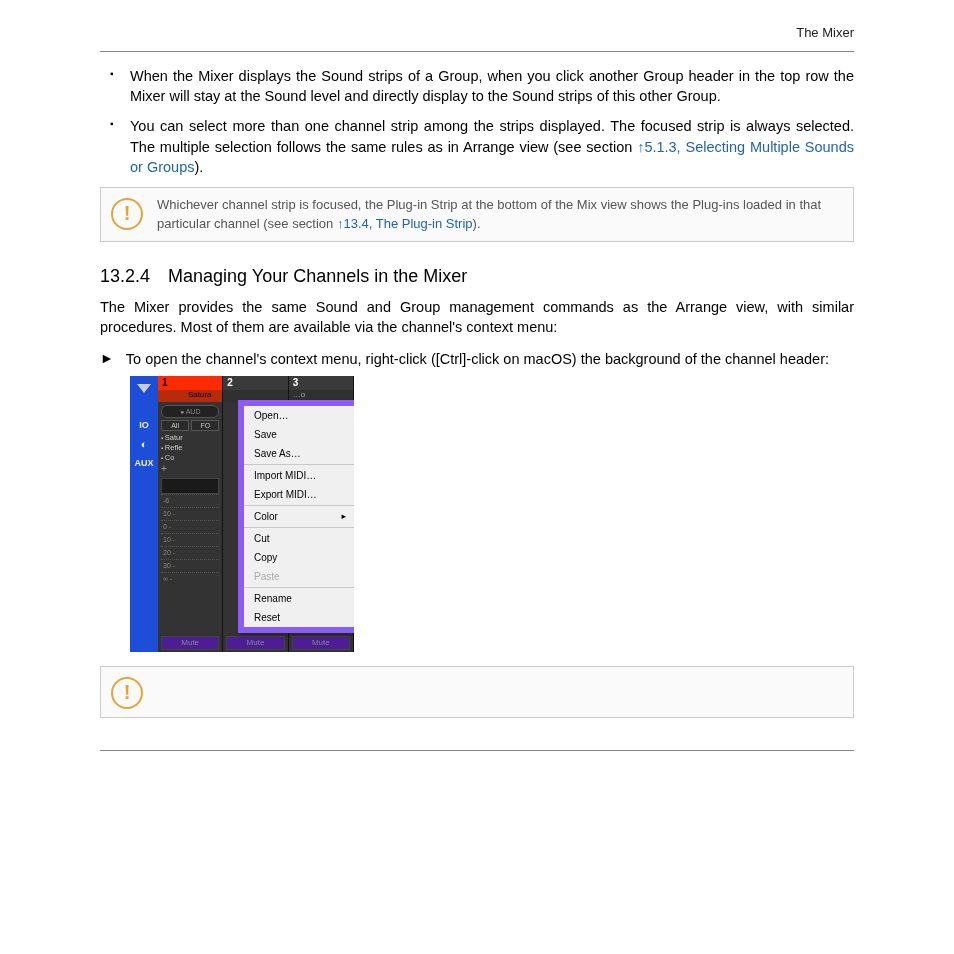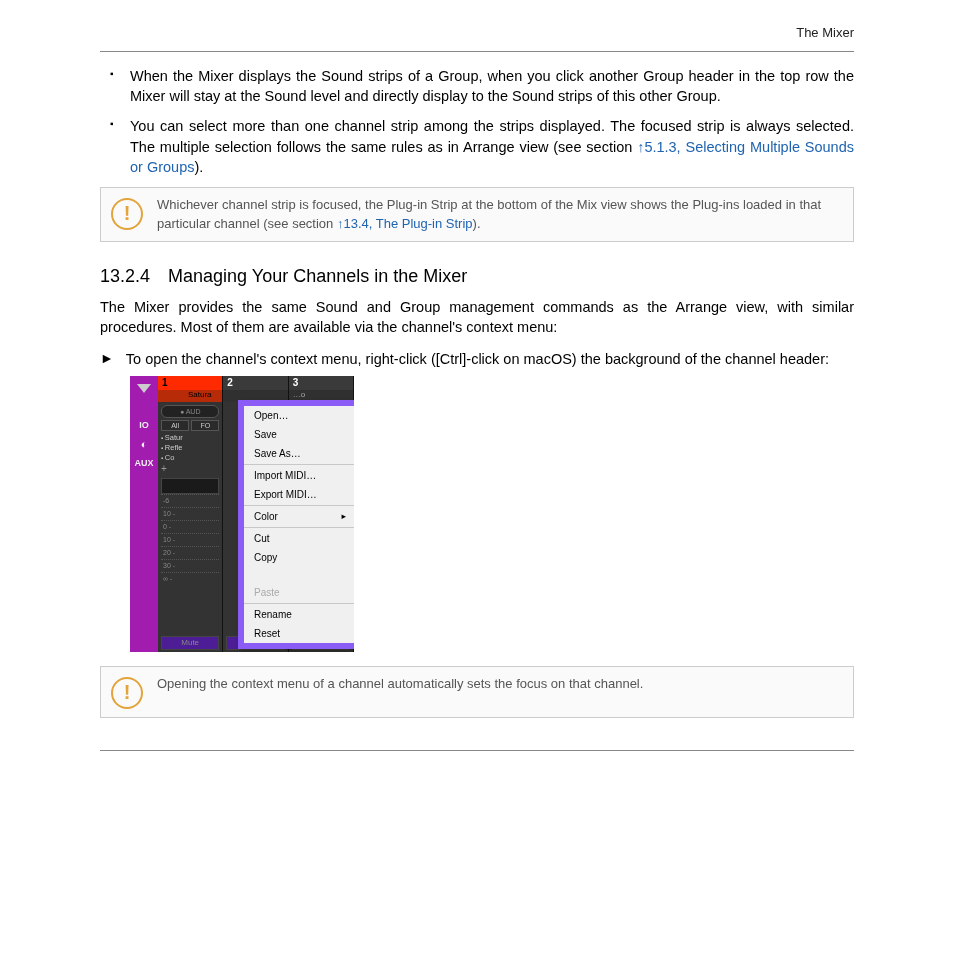--- a/index.html
+++ b/index.html
@@ -121,21 +121,21 @@
     margin: 2px 0 14px 30px;
     position: relative;
     background: #2b2b2b;
     font-family: Arial, sans-serif;
     font-size: 9px;
     color: #ddd;
     overflow: hidden;
   }
   .shot .left {
     position: absolute; left:0; top:0; bottom:0; width:28px;
-    background:#a21caf;
+    background:#1d4ed8;
     border-right:4px solid #fde047;
   }
   .shot .left .tri {
     position:absolute; top:8px; left:7px;
     width:0;height:0;border-left:7px solid transparent;border-right:7px solid transparent;border-top:9px solid #ccc;
   }
   .shot .left .lbl {
     position:absolute; left:0; width:28px; text-align:center;
     color:#eee; font-weight:bold; font-size:9px;
   }
@@ -203,21 +203,21 @@
     background:#f0f0f0;
     border:6px solid #8b5cf6;
     box-shadow:2px 2px 4px rgba(0,0,0,.3);
     color:#000;
     font-size:10px;
   }
   .ctxmenu .mi {
     padding:4px 10px;
     white-space:nowrap;
   }
-  .ctxmenu .mi.disabled { color:#aaa;margin-top:16px; }
+  .ctxmenu .mi.disabled { color:#aaa; }
   .ctxmenu .sep { border-top:1px solid #c8c8c8; margin:1px 0; }
   .ctxmenu .mi.sub::after {
     content:"▸"; float:right; font-size:9px; color:#000;
   }
 </style>
 </head>
 <body>
 
 <div class="page">
   <div class="header">
@@ -318,17 +318,16 @@
         <div class="sep"></div>
         <div class="mi">Rename</div>
         <div class="mi">Reset</div>
       </div>
   </div>
 
   <div class="note">
     <div class="icon">
         <span>!</span>
       </div>
-    <div>Opening the context menu of a channel automatically sets the focus on that channel.</div>
   </div>
 
   <hr class="bottom-hr">
 </div>
 
 </body></html>

